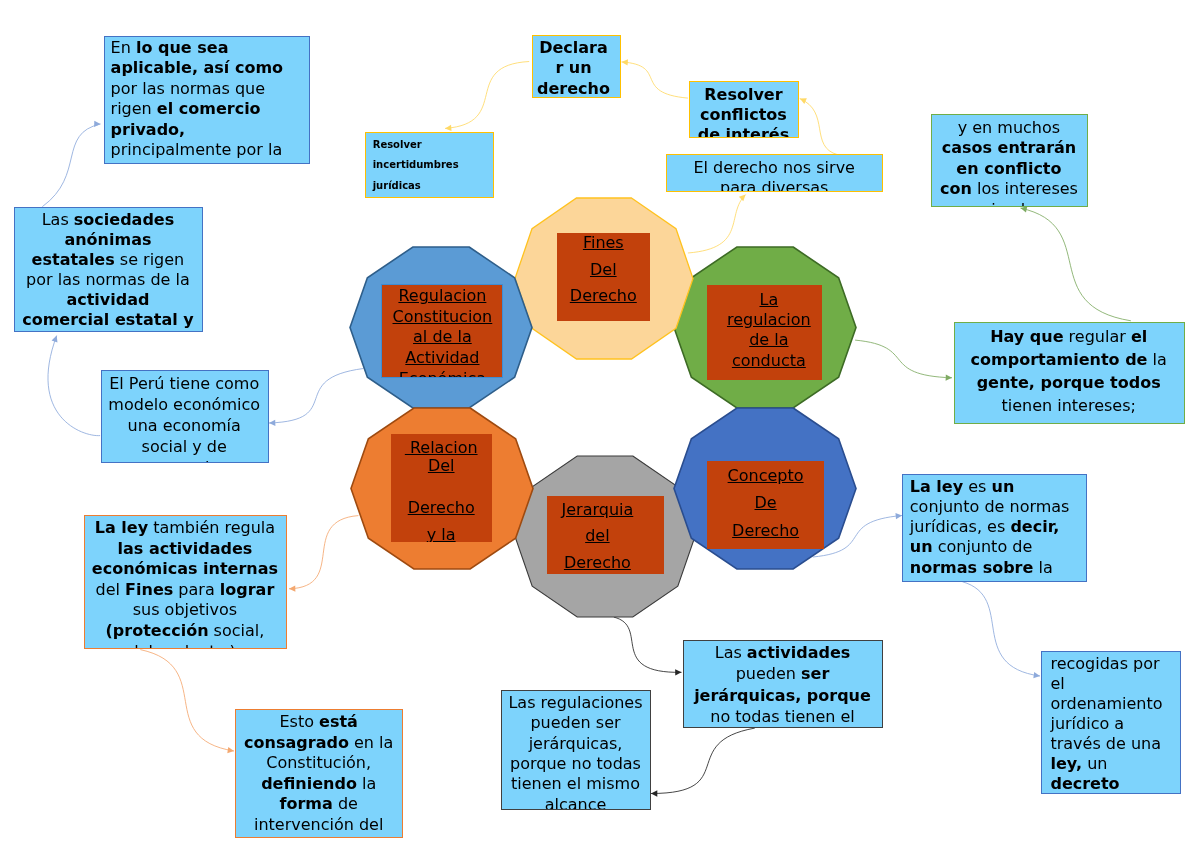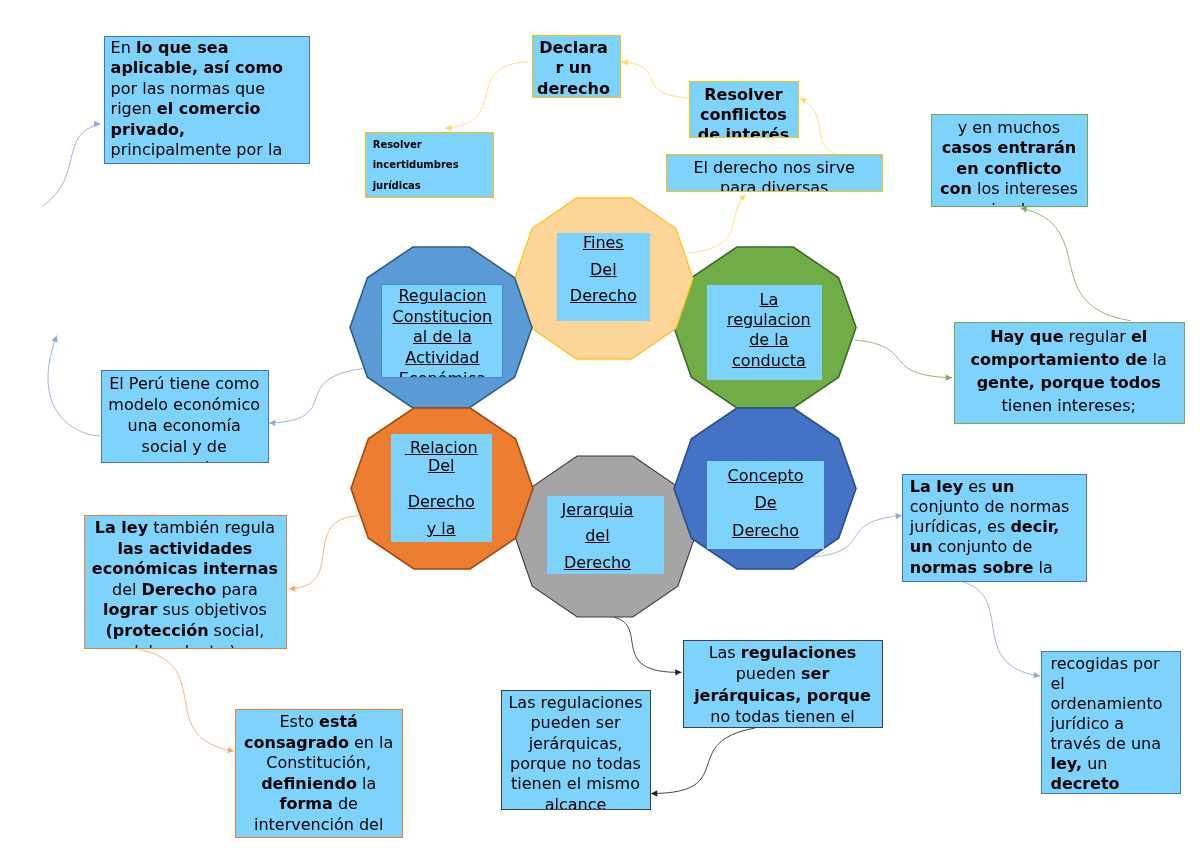--- a/index.html
+++ b/index.html
@@ -5,21 +5,21 @@
 <style>
   html,body{margin:0;padding:0;background:#fff;}
   body{width:1200px;height:848px;
        font-family:"DejaVu Sans", sans-serif;}
   #canvas{position:relative;width:1200px;height:848px;overflow:hidden;background:#fff;}
   #connectors{position:absolute;left:0;top:0;width:1200px;height:848px;pointer-events:none;}
   .callout{position:absolute;box-sizing:border-box;background:#7dd3fc;overflow:hidden;}
   .callout .txt{margin:0;text-align:center;overflow-wrap:break-word;}
   .node{position:absolute;}
   .node svg{position:absolute;left:0;top:0;}
-  .label{position:absolute;background:#7dd3fc;overflow:hidden;}
+  .label{position:absolute;background:#c2410c;overflow:hidden;}
   .label .txt{margin:0;text-align:center;text-decoration:underline;text-underline-offset:1px;overflow-wrap:break-word;}
   b{font-weight:bold;}
 </style>
 </head>
 <body>
 
 <div id="canvas">
     <svg id="connectors" width="1200" height="848" viewBox="0 0 1200 848">
       <path d="M42.3,206.7 C85.7,175.0 57.3,133.5 100.5,124.0" fill="none" stroke="#8EAADB" stroke-width="0.85"></path>
       <polygon points="0,0 -6.3,-3.15 -6.3,3.15" fill="#8EAADB" transform="translate(100.5,124) rotate(2)"></polygon>
@@ -84,47 +84,50 @@
     <div class="label" style="position: absolute; left: 546.9px; top: 495.9px; width: 117px; height: 78.2px; box-sizing: border-box; padding-left: 12px; padding-right: 28px;">
       <p class="txt" style="font-size: 16px; line-height: 26.4px; margin-top: 1px;">Jerarquia del Derecho</p>
     </div>
     <div class="node" style="left: 350.5px; top: 408px; width: 182px; height: 161px;">
       <svg width="190" height="169" viewBox="-4 -4 190 169" style="left: -4px; top: -4px;">
         <polygon points="119.12,0.00 164.62,30.75 182.00,80.50 164.62,130.25 119.12,161.00 62.88,161.00 17.38,130.25 0.00,80.50 17.38,30.75 62.88,0.00" fill="#ED7D31" stroke="#9E4A10" stroke-width="1.6"></polygon>
       </svg>
     </div>
     <div class="label" style="position: absolute; left: 390.5px; top: 434.2px; width: 101.4px; height: 107.6px; box-sizing: border-box; padding-left: 12.2px; padding-right: 12.2px;">
       <p class="txt" style="font-size: 16px; line-height: 18.1px; margin-top: 4.8px;">&nbsp;Relacion Del</p>
-      <p class="txt" style="font-size: 16px; line-height: 26.4px; margin-top: 14px;">Derecho y la</p>
+      <p class="txt" style="font-size: 16px; line-height: 26.4px; margin-top: 20px;">Derecho y la</p>
     </div>
     <div class="node" style="left: 674px; top: 407.5px; width: 182px; height: 161px;">
       <svg width="190" height="169" viewBox="-4 -4 190 169" style="left: -4px; top: -4px;">
         <polygon points="119.12,0.00 164.62,30.75 182.00,80.50 164.62,130.25 119.12,161.00 62.88,161.00 17.38,130.25 0.00,80.50 17.38,30.75 62.88,0.00" fill="#4472C4" stroke="#2A4D8F" stroke-width="1.6"></polygon>
       </svg>
     </div>
     <div class="label" style="position: absolute; left: 707.1px; top: 444.3px; width: 117px; height: 88px; box-sizing: border-box; padding-left: 12.5px; padding-right: 12.5px; margin-top: 17px;">
       <p class="txt" style="font-size: 16px; line-height: 27.5px; margin-top: 0.5px;">Concepto De Derecho</p>
     </div>
     <div class="callout" style="left: 103.5px; top: 36px; width: 206.5px; height: 128px; border: 1.3px solid rgb(68, 114, 196); padding-left: 6.1px; padding-right: 17.8px; padding-top: 0.9px;">
       <p class="txt" style="font-size: 16px; line-height: 20.5px; text-align: left; width: 180px;">En <b>lo que sea aplicable, así como </b>por las normas que rigen <b>el comercio privado,</b> principalmente por la</p>
     </div>
+    <div class="callout" style="left: 13.5px; top: 206.7px; width: 189.5px; height: 125.3px; border: 1.3px solid rgb(68, 114, 196); padding-left: 5.95px; padding-right: 5.95px; padding-top: 2.8px;">
+      <p class="txt" style="font-size: 16px; line-height: 20px; text-align: center; width: 175px;">Las <b>sociedades anónimas estatales</b> se rigen por las normas de la <b>actividad comercial estatal y</b></p>
+    </div>
     <div class="callout" style="left: 100.5px; top: 370px; width: 168px; height: 93px; border: 1.3px solid rgb(68, 114, 196); padding-left: 5.2px; padding-right: 5.2px; padding-top: 2.2px;">
       <p class="txt" style="font-size: 16px; line-height: 21px; text-align: center; width: 155px;">El Perú tiene como modelo económico una economía social y de mercado</p>
     </div>
     <div class="callout" style="left: 83.5px; top: 514.6px; width: 203.5px; height: 134.4px; border: 1.3px solid rgb(237, 125, 49); padding-left: 5.95px; padding-right: 5.95px; padding-top: 2.5px;">
-      <p class="txt" style="font-size: 16px; line-height: 20.6px; text-align: center; width: 189px;"><b>La ley</b> también regula <b>las actividades económicas internas</b> del <b>Derecho</b> para <b>lograr</b> sus objetivos <b>(protección</b> social, laboral, etc.)</p>
+      <p class="txt" style="font-size: 16px; line-height: 20.6px; text-align: center; width: 189px;"><b>La ley</b> también regula <b>las actividades económicas internas</b> del <b>Fines</b> para <b>lograr</b> sus objetivos <b>(protección</b> social, laboral, etc.)</p>
     </div>
     <div class="callout" style="left: 235px; top: 708.9px; width: 168px; height: 129.1px; border: 1.3px solid rgb(237, 125, 49); padding-left: 5.2px; padding-right: 5.2px; padding-top: 2.3px;">
       <p class="txt" style="font-size: 16px; line-height: 20.55px; text-align: center; width: 155px;">Esto <b>está consagrado</b> en la Constitución, <b>definiendo</b> la <b>forma</b> de intervención del Estado</p>
     </div>
     <div class="callout" style="left: 500.5px; top: 689.9px; width: 150px; height: 120.1px; border: 1px solid rgb(64, 64, 64); padding-left: 5px; padding-right: 5px; padding-top: 2.3px;">
       <p class="txt" style="font-size: 16px; line-height: 20.3px; text-align: center; width: 138px;">Las regulaciones pueden ser jerárquicas, porque no todas tienen el mismo alcance</p>
     </div>
     <div class="callout" style="left: 682.5px; top: 640px; width: 200px; height: 87.5px; border: 1px solid rgb(64, 64, 64); padding-left: 6.5px; padding-right: 6.5px; padding-top: 1.1px;">
-      <p class="txt" style="font-size: 16px; line-height: 21.35px; text-align: center; width: 185px;">Las <b>regulaciones</b> pueden <b>ser jerárquicas, porque</b> no todas tienen el mismo alcance</p>
+      <p class="txt" style="font-size: 16px; line-height: 21.35px; text-align: center; width: 185px;">Las <b>actividades</b> pueden <b>ser jerárquicas, porque</b> no todas tienen el mismo alcance</p>
     </div>
     <div class="callout" style="left: 902px; top: 473.6px; width: 185px; height: 108px; border: 1.3px solid rgb(68, 114, 196); padding-left: 6.8px; padding-right: 5.6px; padding-top: 2.1px;">
       <p class="txt" style="font-size: 16px; line-height: 20.2px; text-align: left; width: 170px;"><b>La ley</b> es <b>un</b> conjunto de normas jurídicas, es <b>decir, un</b> conjunto de <b>normas sobre</b> la conducta humana</p>
     </div>
     <div class="callout" style="left: 1040.5px; top: 651.1px; width: 140.5px; height: 143px; border: 1.3px solid rgb(68, 114, 196); padding-left: 8.95px; padding-right: 8.95px; padding-top: 1.85px;">
       <p class="txt" style="font-size: 16px; line-height: 19.97px; text-align: left; width: 120px;">recogidas por el ordenamiento jurídico a través de una <b>ley,</b> un <b>decreto</b></p>
     </div>
     <div class="callout" style="left: 930.5px; top: 114.4px; width: 157.5px; height: 92.6px; border: 1.3px solid rgb(112, 173, 71); padding-left: 7.45px; padding-right: 7.45px; padding-top: 2.5px;">
       <p class="txt" style="font-size: 16px; line-height: 20.5px; text-align: center; width: 140px;">y en muchos <b>casos entrarán en conflicto con</b> los intereses privados</p>
     </div>

